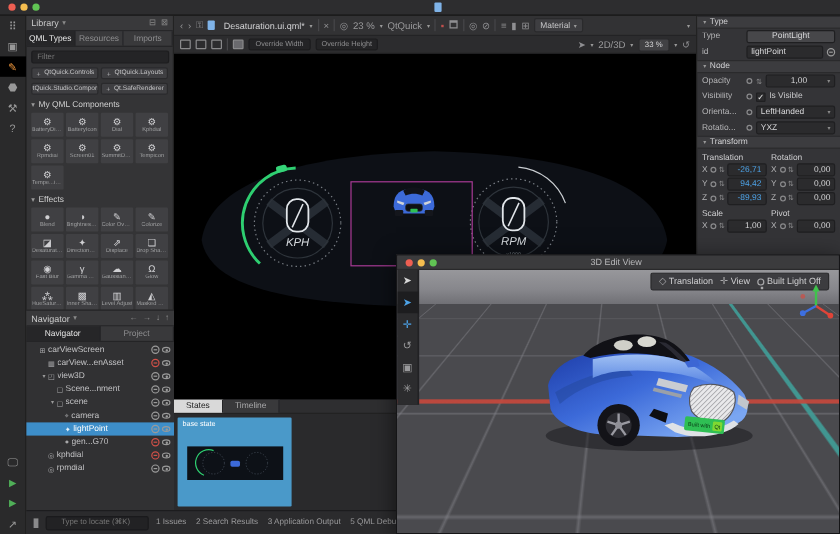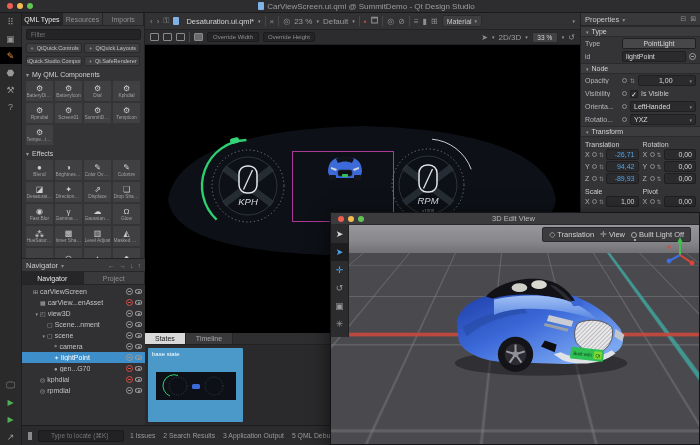--- a/index.html
+++ b/index.html
@@ -135,38 +135,46 @@
 </style>
 </head>
 <body>
 
 <div class="abs" id="titlebar">
   <div class="lights">
     <span class="light lr"></span>
     <span class="light ly"></span>
     <span class="light lg"></span>
   </div>
-  <div class="ttl"><span class="doc-ico"></span><span>CarViewScreen.ui.qml @ SummitDemo - Qt Design Studio</span></div>
+  <div class="ttl"><span class="doc-ico"></span></div>
 </div>
 
 <div class="abs" id="modebar">
   <span class="mico">⠿</span>
   <span class="mico">▣</span>
   <span class="mico active">✎</span>
   <span class="mico">⬣</span>
   <span class="mico">⚒</span>
   <span class="mico">?</span>
   <span class="spacer"></span>
   <span class="mico">🖵</span>
   <span class="mico grn">▶</span>
   <span class="mico grn">▶</span>
   <span class="mico">↗</span>
 </div>
 
 <div class="abs" id="library">
+  <div class="pane-head">
+    <span>Library</span>
+      <span class="car">▾</span>
+    <span class="navhead-ic">
+        <span class="hico">⊟</span>
+        <span class="hico">⊠</span>
+      </span>
+  </div>
   <div class="tabsrow">
     <span class="tab active">QML Types</span>
     <span class="tab">Resources</span>
     <span class="tab">Imports</span>
   </div>
   <div id="libscroll">
     <input class="filter" placeholder="Filter" style="">
     <div class="impbtns">
       <span class="impbtn">＋ <span>QtQuick.Controls</span></span>
       <span class="impbtn">＋ <span>QtQuick.Layouts</span></span>
@@ -397,21 +405,21 @@
   <span class="tbico">⚿</span>
   <span class="doc-ico"></span>
   <span class="docname">Desaturation.ui.qml*</span>
   <span class="car">▾</span>
   <span class="vsep"></span>
   <span class="tbico">×</span>
   <span class="vsep"></span>
   <span class="tbico">◎</span>
   <span>23 %</span>
   <span class="car">▾</span>
-  <span>Default</span>
+  <span>QtQuick</span>
   <span class="car">▾</span>
   <span class="vsep"></span>
   <span class="tbico" style="color:#c0504d">▪</span>
   <span class="tbico">🗖</span>
   <span class="vsep"></span>
   <span class="tbico">◎</span>
   <span class="tbico">⊘</span>
   <span class="vsep"></span>
   <span class="tbico">≡</span>
   <span class="tbico">▮</span>
@@ -490,28 +498,20 @@
     <svg id="state-thumb" width="80" height="28" viewBox="0 0 80 28">
       <circle cx="22" cy="14" r="9" fill="none" stroke="#3e4650" stroke-width="0.8" stroke-dasharray="1,1.5"></circle>
       <circle cx="58" cy="14" r="9" fill="none" stroke="#3e4650" stroke-width="0.8" stroke-dasharray="1,1.5"></circle>
       <path d="M22,3.5 A10.5 10.5 0 0 0 14,24" fill="none" stroke="#2ecf71" stroke-width="1"></path>
       <rect x="36" y="12" width="8" height="5" rx="1.5" fill="#3c6ad9"></rect>
     </svg>
   </div>
 </div>
 
 <div class="abs" id="properties">
-  <div class="pane-head">
-    <span>Properties</span>
-      <span class="car">▾</span>
-    <span class="navhead-ic">
-        <span class="hico">⊟</span>
-        <span class="hico">⊠</span>
-      </span>
-  </div>
   <div class="psect">
       <span class="car">▾</span>
       <span>Type</span>
     </div>
   <div class="prow">
     <span class="plabel">Type</span>
     <span class="pfield btn">PointLight</span>
   </div>
   <div class="prow">
     <span class="plabel">id</span>

